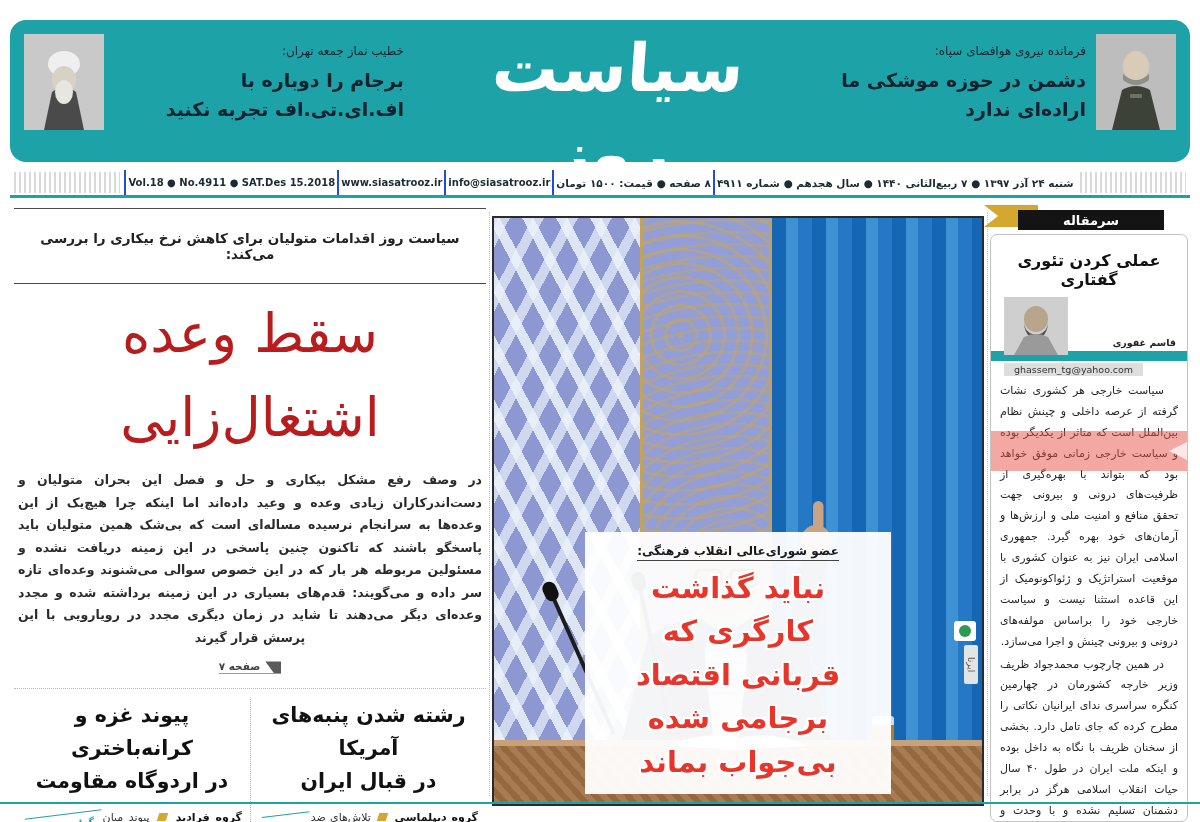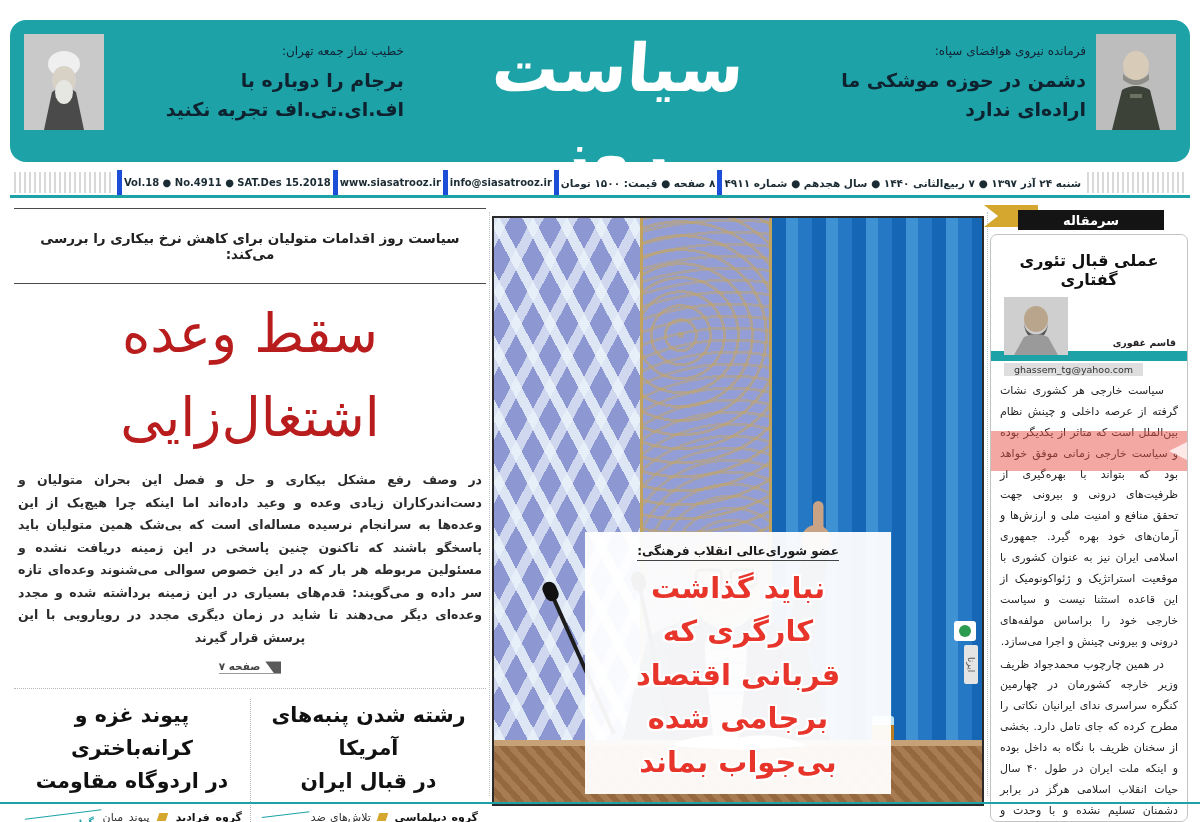--- a/index.html
+++ b/index.html
@@ -21,21 +21,21 @@
   .top-story .ttl { font-size:19px; font-weight:bold; color:#0e2230; line-height:1.55; }
   .brand { position:absolute; top:6px; left:410px; width:390px; text-align:center; color:#fff; }
   .brand .logo { font-size:66px; font-weight:bold; line-height:1.3; transform:skewX(-4deg); }
   .brand .sub { font-size:15px; font-weight:bold; margin-top:2px; letter-spacing:2px; }
 
   
   .info-bar { position:absolute; top:170px; left:10px; right:10px; height:28px;
     display:flex; align-items:stretch; border-bottom:3px solid #1da2a7; background:#fff; }
   .stripes { flex:1 1 auto; background:repeating-linear-gradient(90deg,#d9d9d9 0 2px,#fff 2px 5px); margin:2px 4px; }
   .seg { display:flex; align-items:center; padding:0 2px; font-size:10.5px; font-weight:bold;
-    color:#1b2b33; white-space:nowrap; border-left:5px solid #1d4ed8; }
+    color:#1b2b33; white-space:nowrap; border-left:2px solid #1d4ed8; }
   .seg.en { direction:ltr; font-size:10px; }
   .seg:last-of-type { border-left:none; }
 
   
   .left-col { position:absolute; left:14px; top:208px; width:472px; }
   .gutter-dots { position:absolute; top:212px; bottom:26px; width:0;
     border-left:1px dotted #b9c6c6; }
   .g1 { left:489px; } .g2 { left:987px; }
 
   .kicker-box { border-top:1.5px solid #4a4a4a; border-bottom:1.5px solid #4a4a4a;
@@ -283,21 +283,21 @@
       <div class="red-line">بی‌جواب بماند</div>
     </div>
   </div>
 
   <div class="editorial">
     <div class="edit-head">
       <div class="ribbon"></div>
       <div class="bar">سرمقاله</div>
     </div>
     <div class="edit-box">
-      <div class="edit-title">عملی قبال تئوری گفتاری</div>
+      <div class="edit-title">عملی کردن تئوری گفتاری</div>
       <div class="author-zone">
         <div class="author-photo">
           <svg viewBox="0 0 64 58">
             <rect width="64" height="58" fill="#cfcfcf"></rect>
             <ellipse cx="32" cy="22" rx="12" ry="13" fill="#b9a58c"></ellipse>
             <path d="M20 24 Q20 40 32 42 Q44 40 44 24 Q44 36 32 38 Q20 36 20 24" fill="#555"></path>
             <path d="M10 58 L20 40 Q32 34 44 40 L54 58 Z" fill="#9a9a9a"></path>
           </svg>
         </div>
         <div class="author-name">قاسم غفوری</div>

